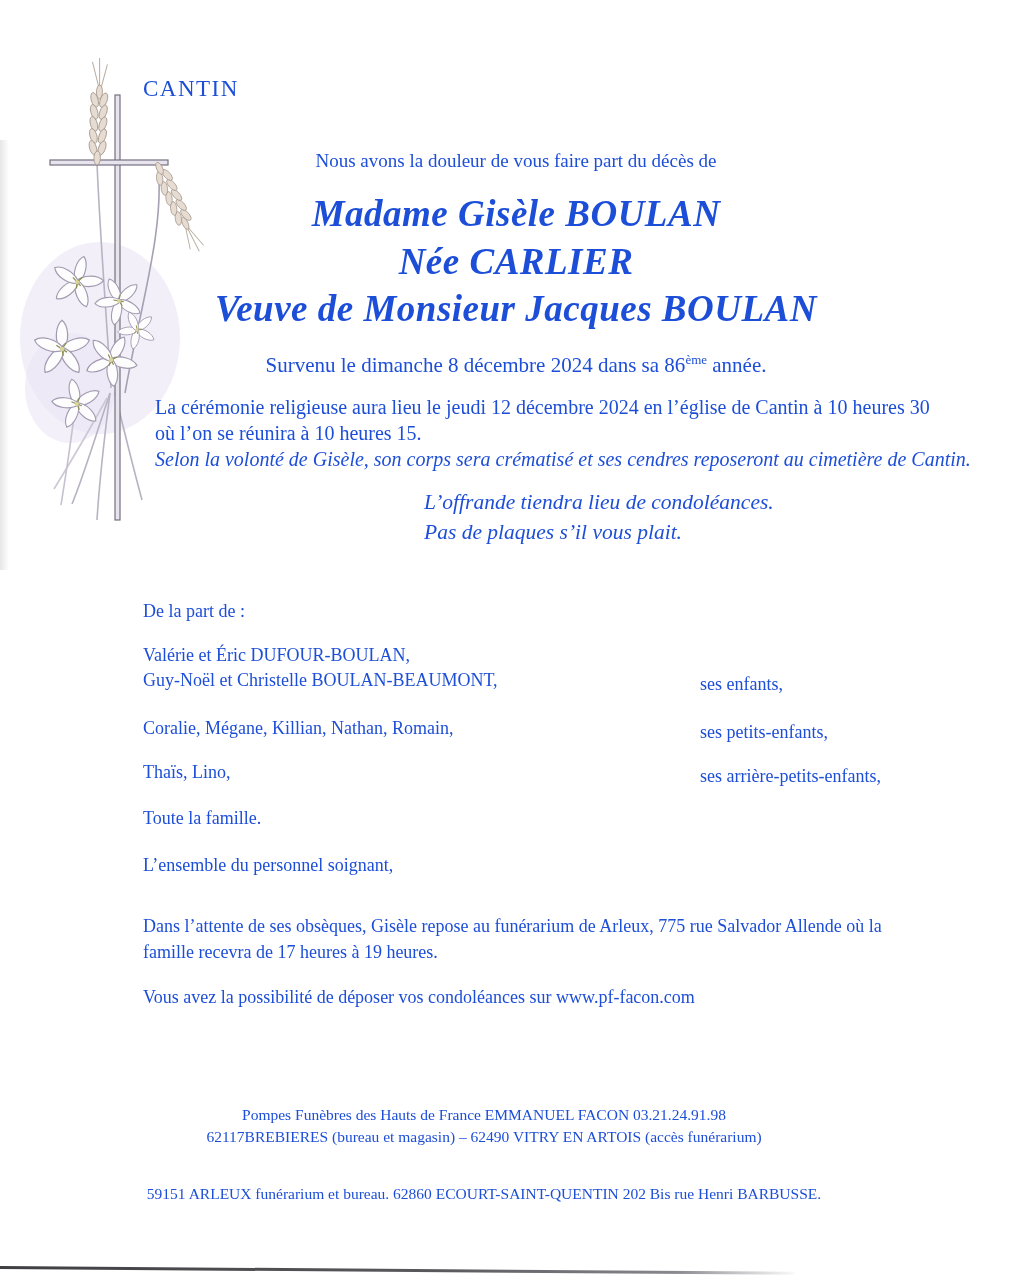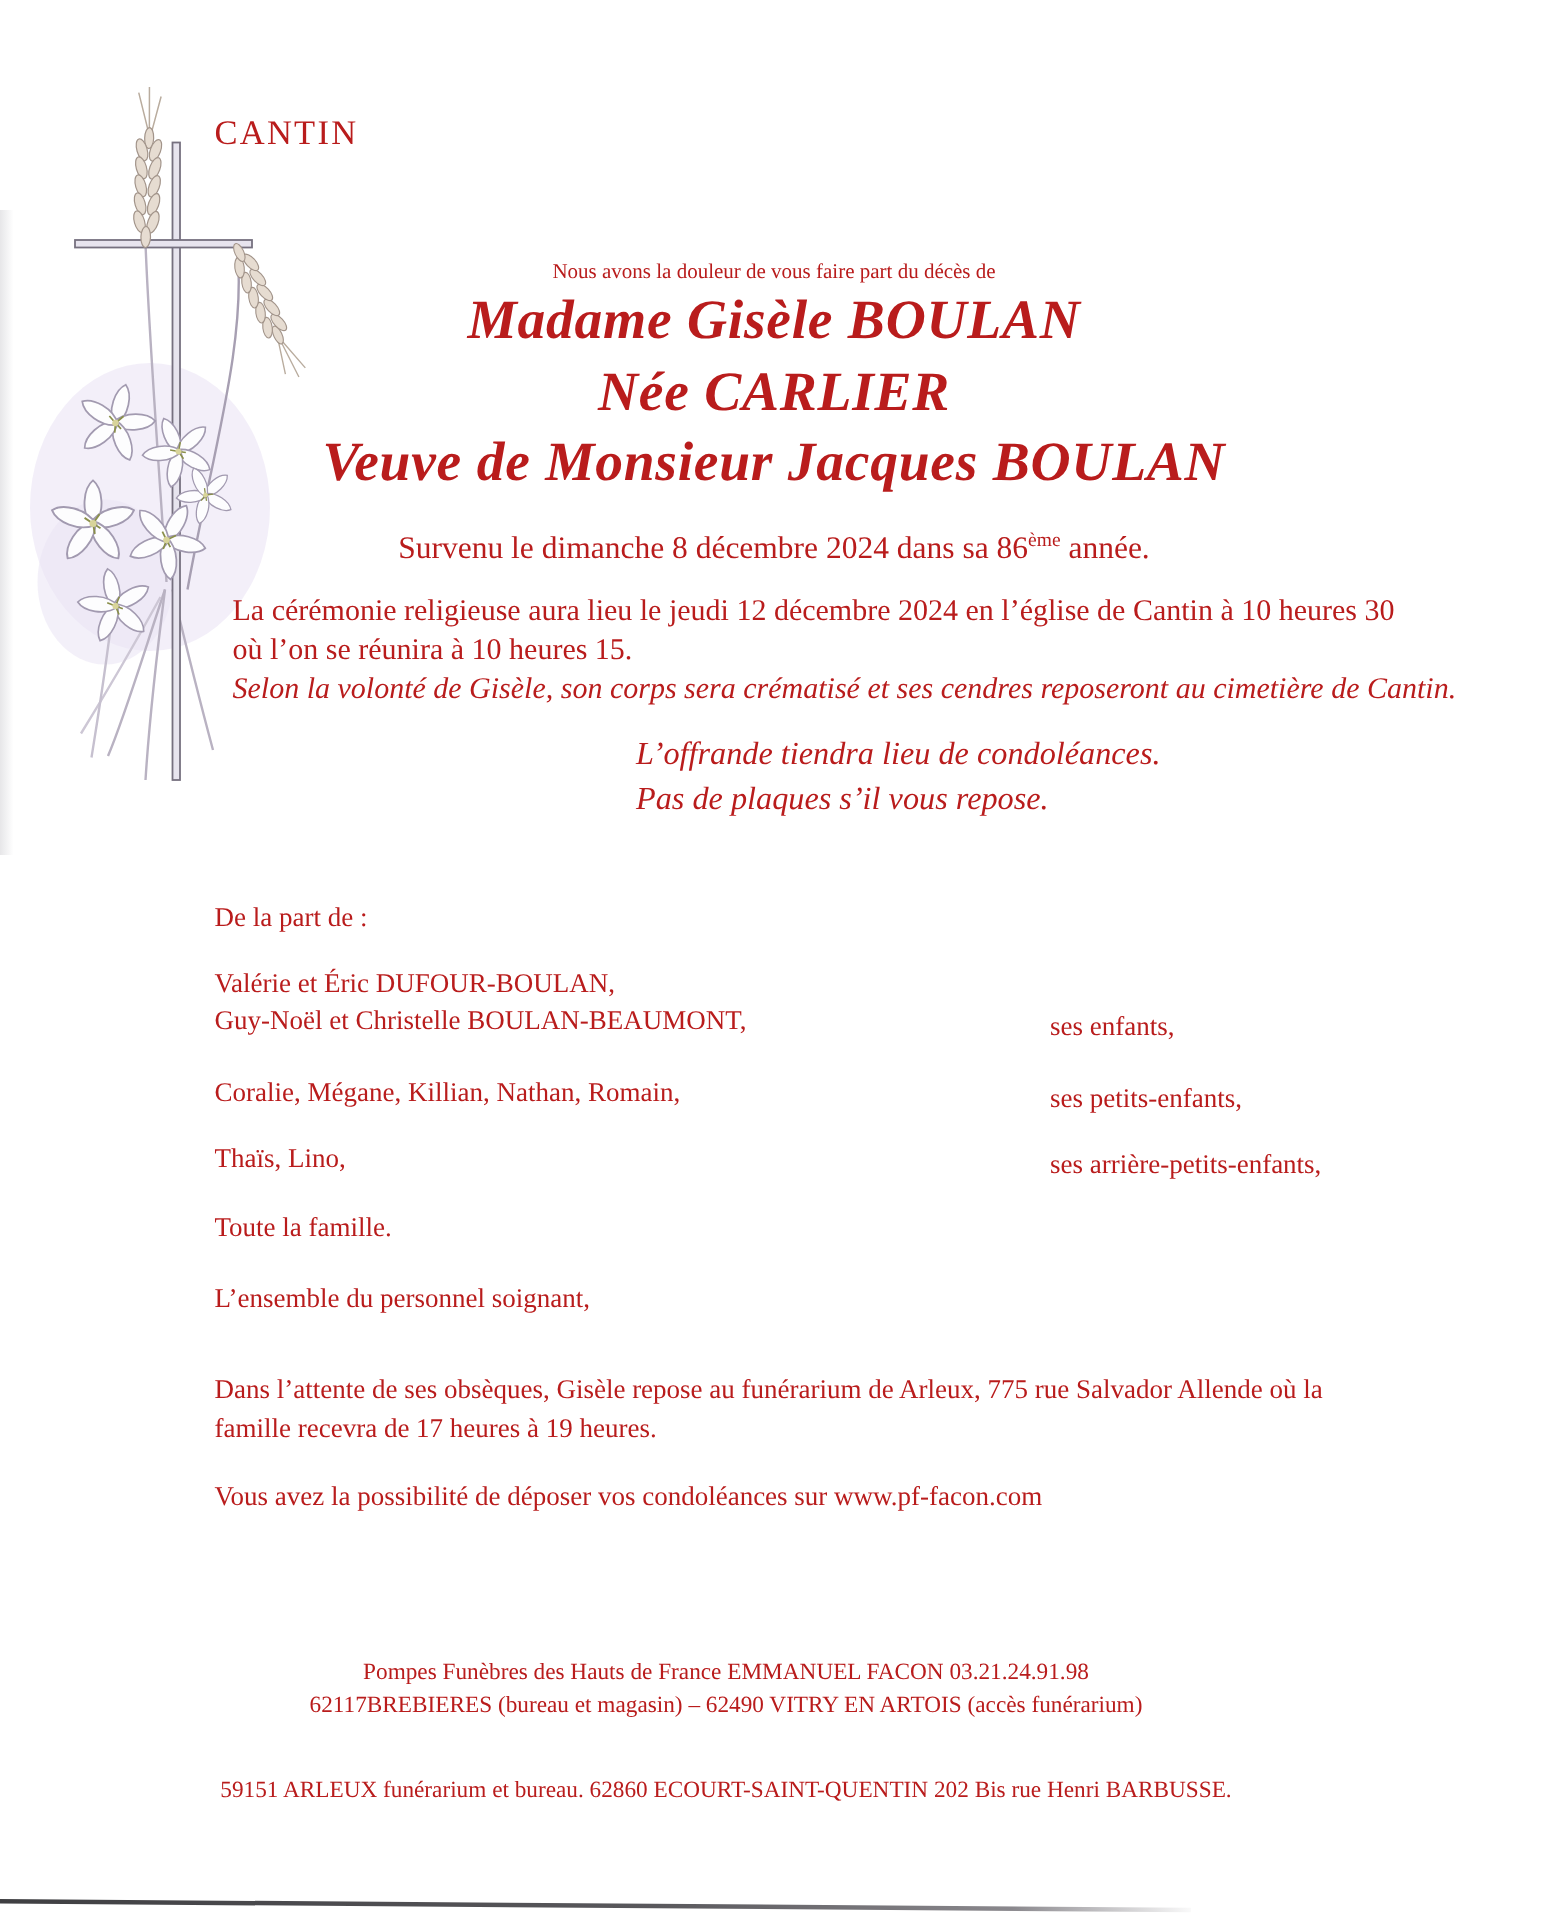--- a/index.html
+++ b/index.html
@@ -1,23 +1,23 @@
 <!DOCTYPE html>
 <html lang="fr"><head>
 <meta charset="utf-8">
 <style>
   html,body{margin:0;padding:0;background:#ffffff;}
   .page{
     position:relative;width:1032px;height:1280px;background:#ffffff;
-    font-family:"Liberation Serif", serif;color:#b91c1c;overflow:hidden;
+    font-family:"Liberation Serif", serif;color:#1d4ed8;overflow:hidden;
   }
   .abs{position:absolute;white-space:nowrap;}
   .centered{left:12px;width:1008px;text-align:center;}
   .town{top:76px;left:143px;font-size:23px;letter-spacing:1.5px;}
-  .intro{top:150px;font-size:14px;margin-top:24px;}
+  .intro{top:150px;font-size:19px;}
   .deceased{top:190px;font-size:37px;font-weight:bold;font-style:italic;line-height:47.5px;letter-spacing:.5px;}
   .survenu{top:352px;font-size:21px;}
   .survenu sup{font-size:13px;}
   .ceremony{left:155px;font-size:20px;}
   .ceremony-l1{top:396px;}
   .ceremony-l2{top:422px;}
   .ceremony-l3{top:448px;font-style:italic;}
   .offering{left:424px;font-size:21.5px;font-style:italic;line-height:30px;}
   .offering-l1{top:487px;}
   .offering-l2{top:517px;}
@@ -127,21 +127,21 @@
     <div>Veuve de Monsieur Jacques BOULAN</div>
   </div>
 
   <div class="abs centered survenu"><span>Survenu le dimanche 8 décembre 2024 dans sa 86</span><sup>ème</sup><span> année.</span></div>
 
   <div class="abs ceremony ceremony-l1">La cérémonie religieuse aura lieu le jeudi 12 décembre 2024 en l’église de Cantin à 10 heures 30</div>
   <div class="abs ceremony ceremony-l2">où l’on se réunira à 10 heures 15.</div>
   <div class="abs ceremony ceremony-l3">Selon la volonté de Gisèle, son corps sera crématisé et ses cendres reposeront au cimetière de Cantin.</div>
 
   <div class="abs offering offering-l1">L’offrande tiendra lieu de condoléances.</div>
-  <div class="abs offering offering-l2">Pas de plaques s’il vous repose.</div>
+  <div class="abs offering offering-l2">Pas de plaques s’il vous plait.</div>
 
   <div class="abs body20 from-label">De la part de :</div>
 
   <div class="abs body20 fam-left r1a">Valérie et Éric DUFOUR-BOULAN,</div>
   <div class="abs body20 fam-left r1b">Guy-Noël et Christelle BOULAN-BEAUMONT,</div>
   <div class="abs body20 fam-right rel1">ses enfants,</div>
 
   <div class="abs body20 fam-left r2">Coralie, Mégane, Killian, Nathan, Romain,</div>
   <div class="abs body20 fam-right rel2">ses petits-enfants,</div>
 

